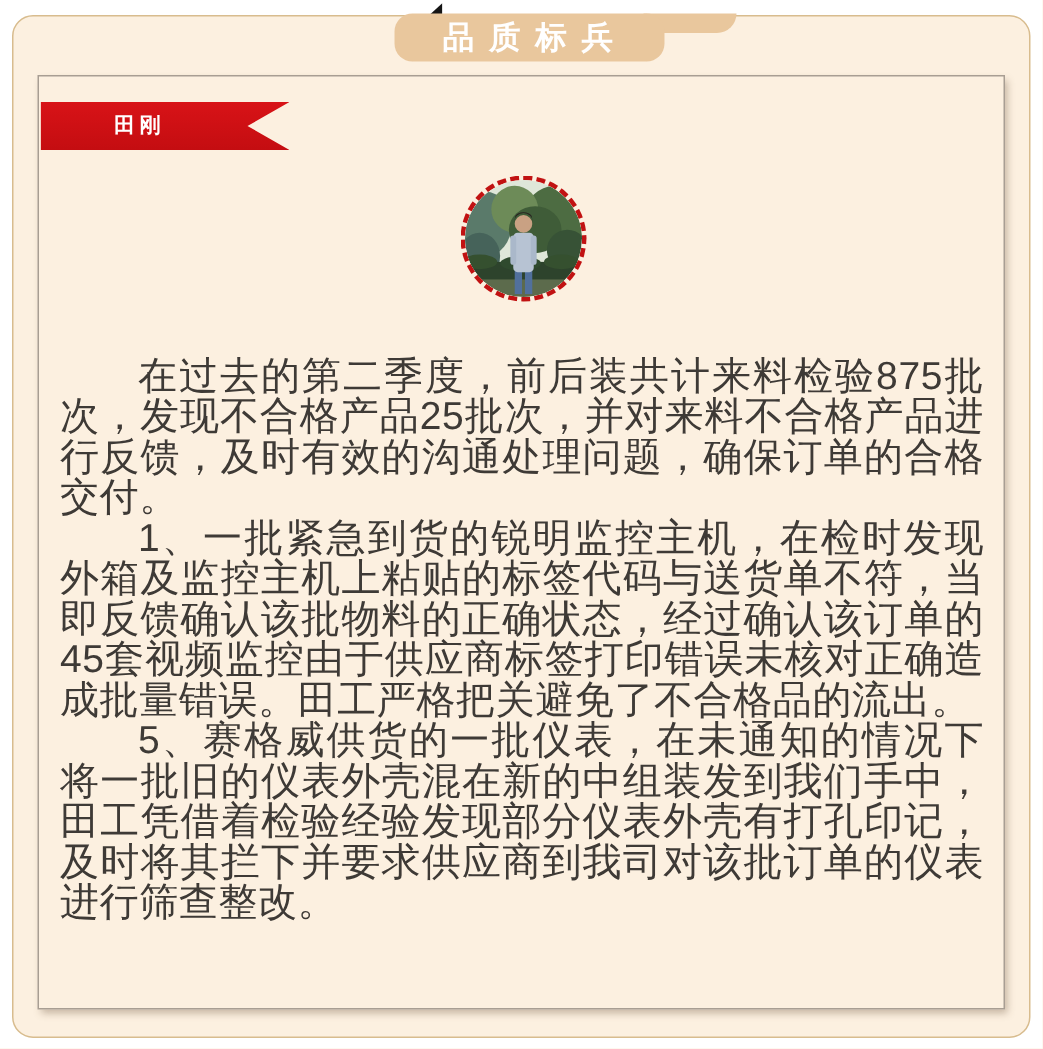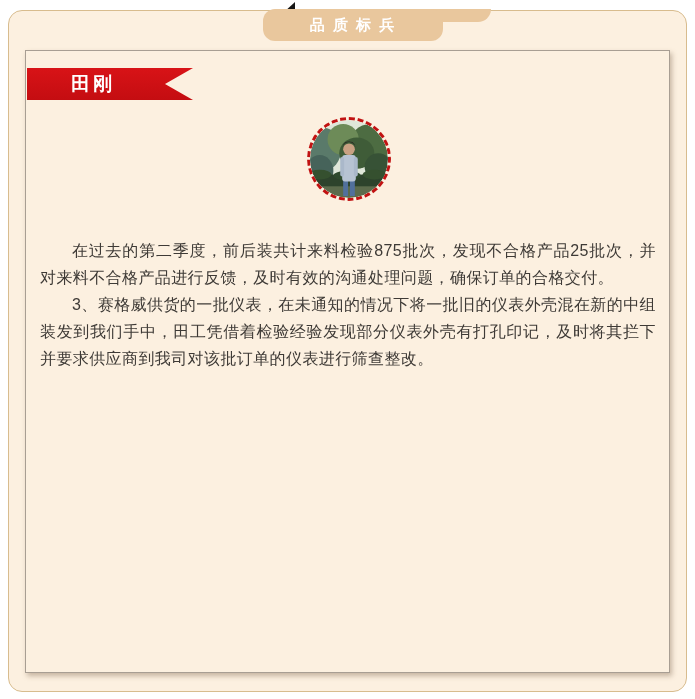--- a/index.html
+++ b/index.html
@@ -9,51 +9,51 @@
     -webkit-font-smoothing:antialiased;
   }
   .container{
     position:absolute;left:8px;top:10px;width:677px;height:680px;
     background:#fcf0e0;border:1px solid #d8bc8e;border-radius:14px;
   }
   .banner{
     position:absolute;left:254px;top:-2px;width:180px;height:32px;
     background:#e9c79d;border-radius:12px;z-index:3;
     display:flex;align-items:center;justify-content:center;
-    color:#ffffff;font-weight:bold;font-size:15px;letter-spacing:2px;
+    color:#ffffff;font-weight:bold;font-size:21px;letter-spacing:2px;
   }
   .banner-tail{
     position:absolute;left:420px;top:-2px;width:62px;height:13px;
     background:#e9c79d;border-radius:0 0 24px 0;z-index:1;
   }
   .banner-fold{
     position:absolute;left:262px;top:-9px;width:24px;height:22px;
     background:#151515;clip-path:polygon(0 100%,100% 0,100% 100%);z-index:2;
   }
   .content-box{
     position:absolute;left:16px;top:39px;width:643px;height:621px;
     border:1px solid #a89e93;background:#fcf0e0;
     box-shadow:2px 3px 5px rgba(110,85,60,0.38);
   }
   .ribbon{
     position:absolute;left:1px;top:17px;width:166px;height:32px;
     background:linear-gradient(180deg,#d81317,#c40d11);
     clip-path:polygon(0 0,100% 0,calc(100% - 28px) 50%,100% 100%,0 100%);
     display:flex;align-items:center;justify-content:center;
     padding-right:34px;box-sizing:border-box;
-    color:#ffffff;font-size:19px;font-weight:600;letter-spacing:3px;
+    color:#ffffff;font-size:14px;font-weight:600;letter-spacing:3px;
   }
   .photo-wrap{
     position:absolute;left:281px;top:66px;width:78px;height:78px;
     border:3px dashed #c11212;border-radius:50%;overflow:hidden;
   }
   .photo-wrap svg{display:block;width:78px;height:78px;border-radius:50%;}
   .text-area{
     position:absolute;left:14px;right:13px;top:186px;
-    color:#3e3a36;font-size:16px;line-height:27px;letter-spacing:0.4px;
+    color:#3e3a36;font-size:26px;line-height:27px;letter-spacing:0.4px;
     text-align:justify;
   }
   .text-area p{margin:0;text-indent:2em;}
 </style>
 </head>
 <body>
 
 <div class="container">
 
   <div class="banner-tail"></div>
@@ -85,17 +85,18 @@
         <rect x="33" y="36" width="14" height="27" rx="3" fill="#b7c3d3"></rect>
         <rect x="31" y="38" width="4" height="20" rx="2" fill="#aab8ca"></rect>
         <rect x="45" y="38" width="4" height="20" rx="2" fill="#aab8ca"></rect>
         <circle cx="40" cy="30" r="6" fill="#c9a183"></circle>
         <path d="M33.5 29 a6.5 6.5 0 0 1 13 0 l-1 -4.5 a6 4 0 0 0 -11 0 z" fill="#272220"></path>
       </svg>
     </div>
 
     <div class="text-area">
       <p>在过去的第二季度，前后装共计来料检验875批次，发现不合格产品25批次，并对来料不合格产品进行反馈，及时有效的沟通处理问题，确保订单的合格交付。</p>
-      <p>3、赛格威供货的一批仪表，在未通知的情况下将一批旧的仪表外壳混在新的中组装发到我们手中，田工凭借着检验经验发现部分仪表外壳有打孔印记，及时将其拦下并要求供应商到我司对该批订单的仪表进行筛查整改。</p>
+      <p>1、一批紧急到货的锐明监控主机，在检时发现外箱及监控主机上粘贴的标签代码与送货单不符，当即反馈确认该批物料的正确状态，经过确认该订单的45套视频监控由于供应商标签打印错误未核对正确造成批量错误。田工严格把关避免了不合格品的流出。</p>
+      <p>5、赛格威供货的一批仪表，在未通知的情况下将一批旧的仪表外壳混在新的中组装发到我们手中，田工凭借着检验经验发现部分仪表外壳有打孔印记，及时将其拦下并要求供应商到我司对该批订单的仪表进行筛查整改。</p>
     </div>
 
   </div>
 </div>
 
 </body></html>

